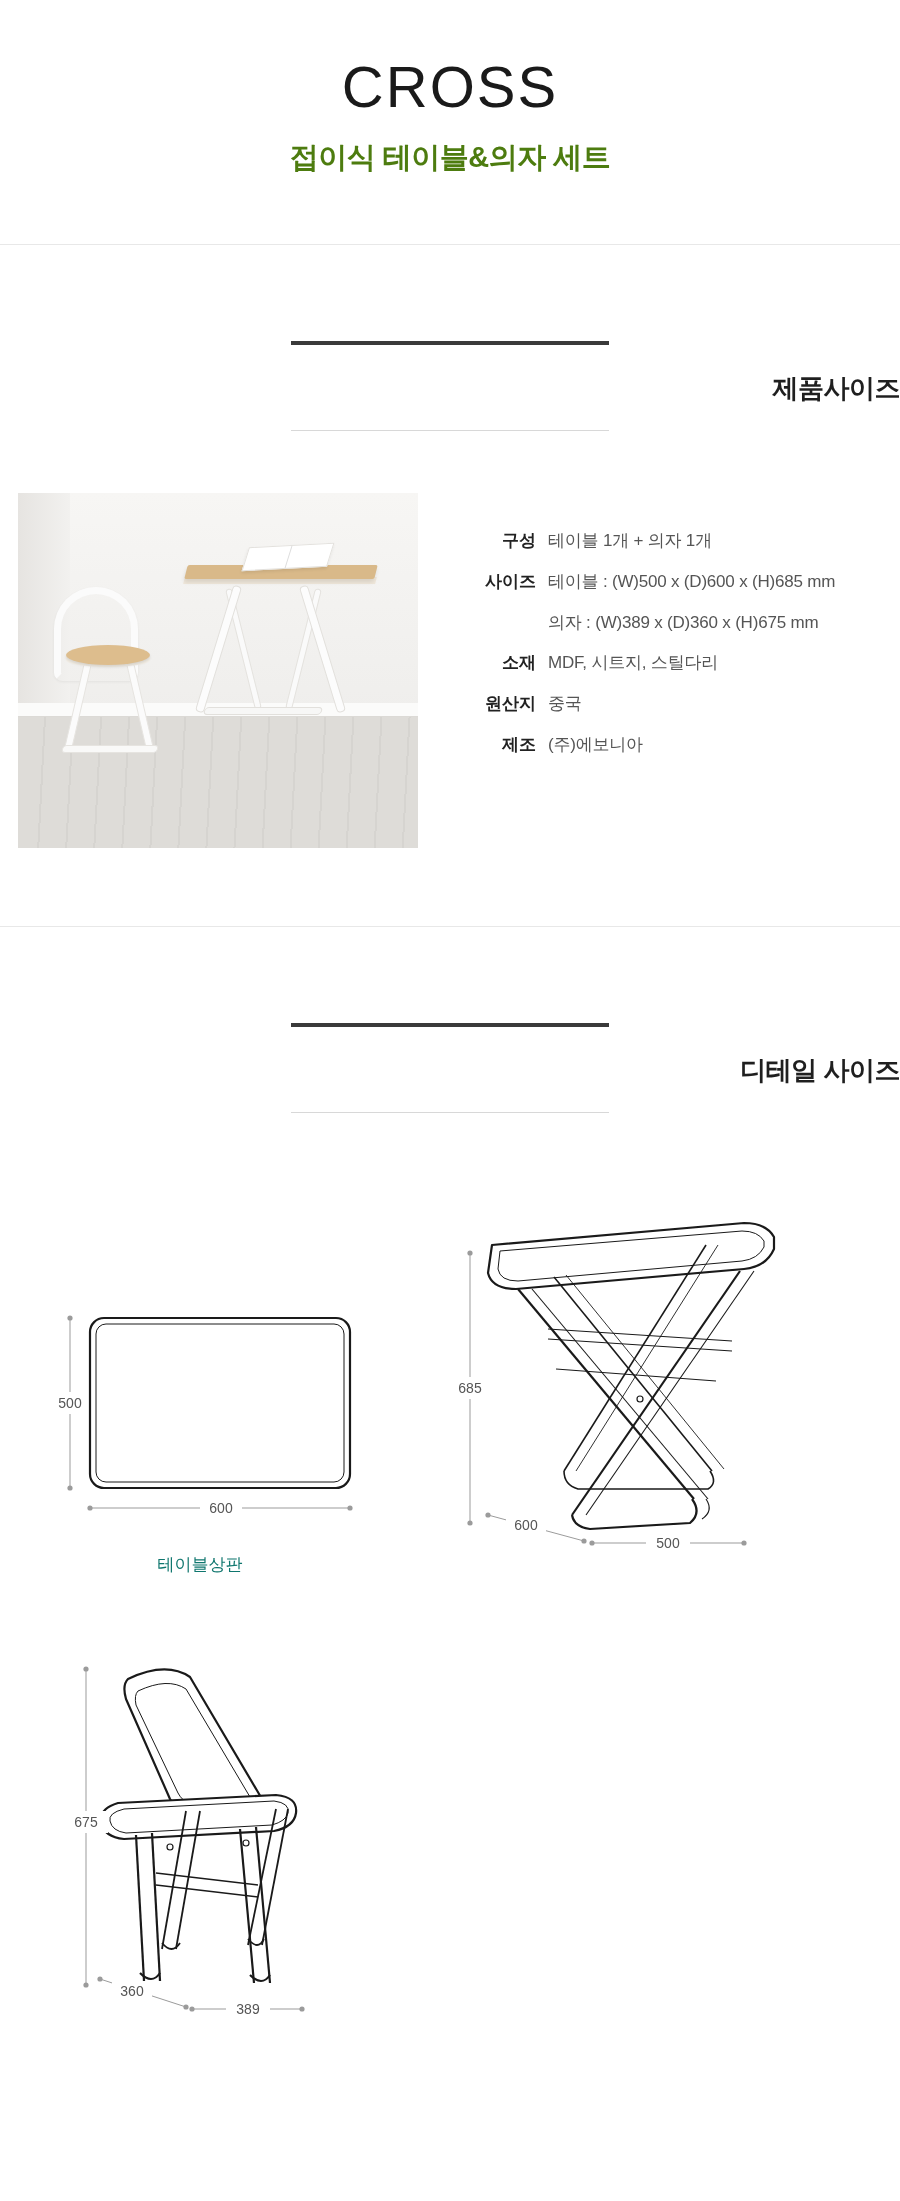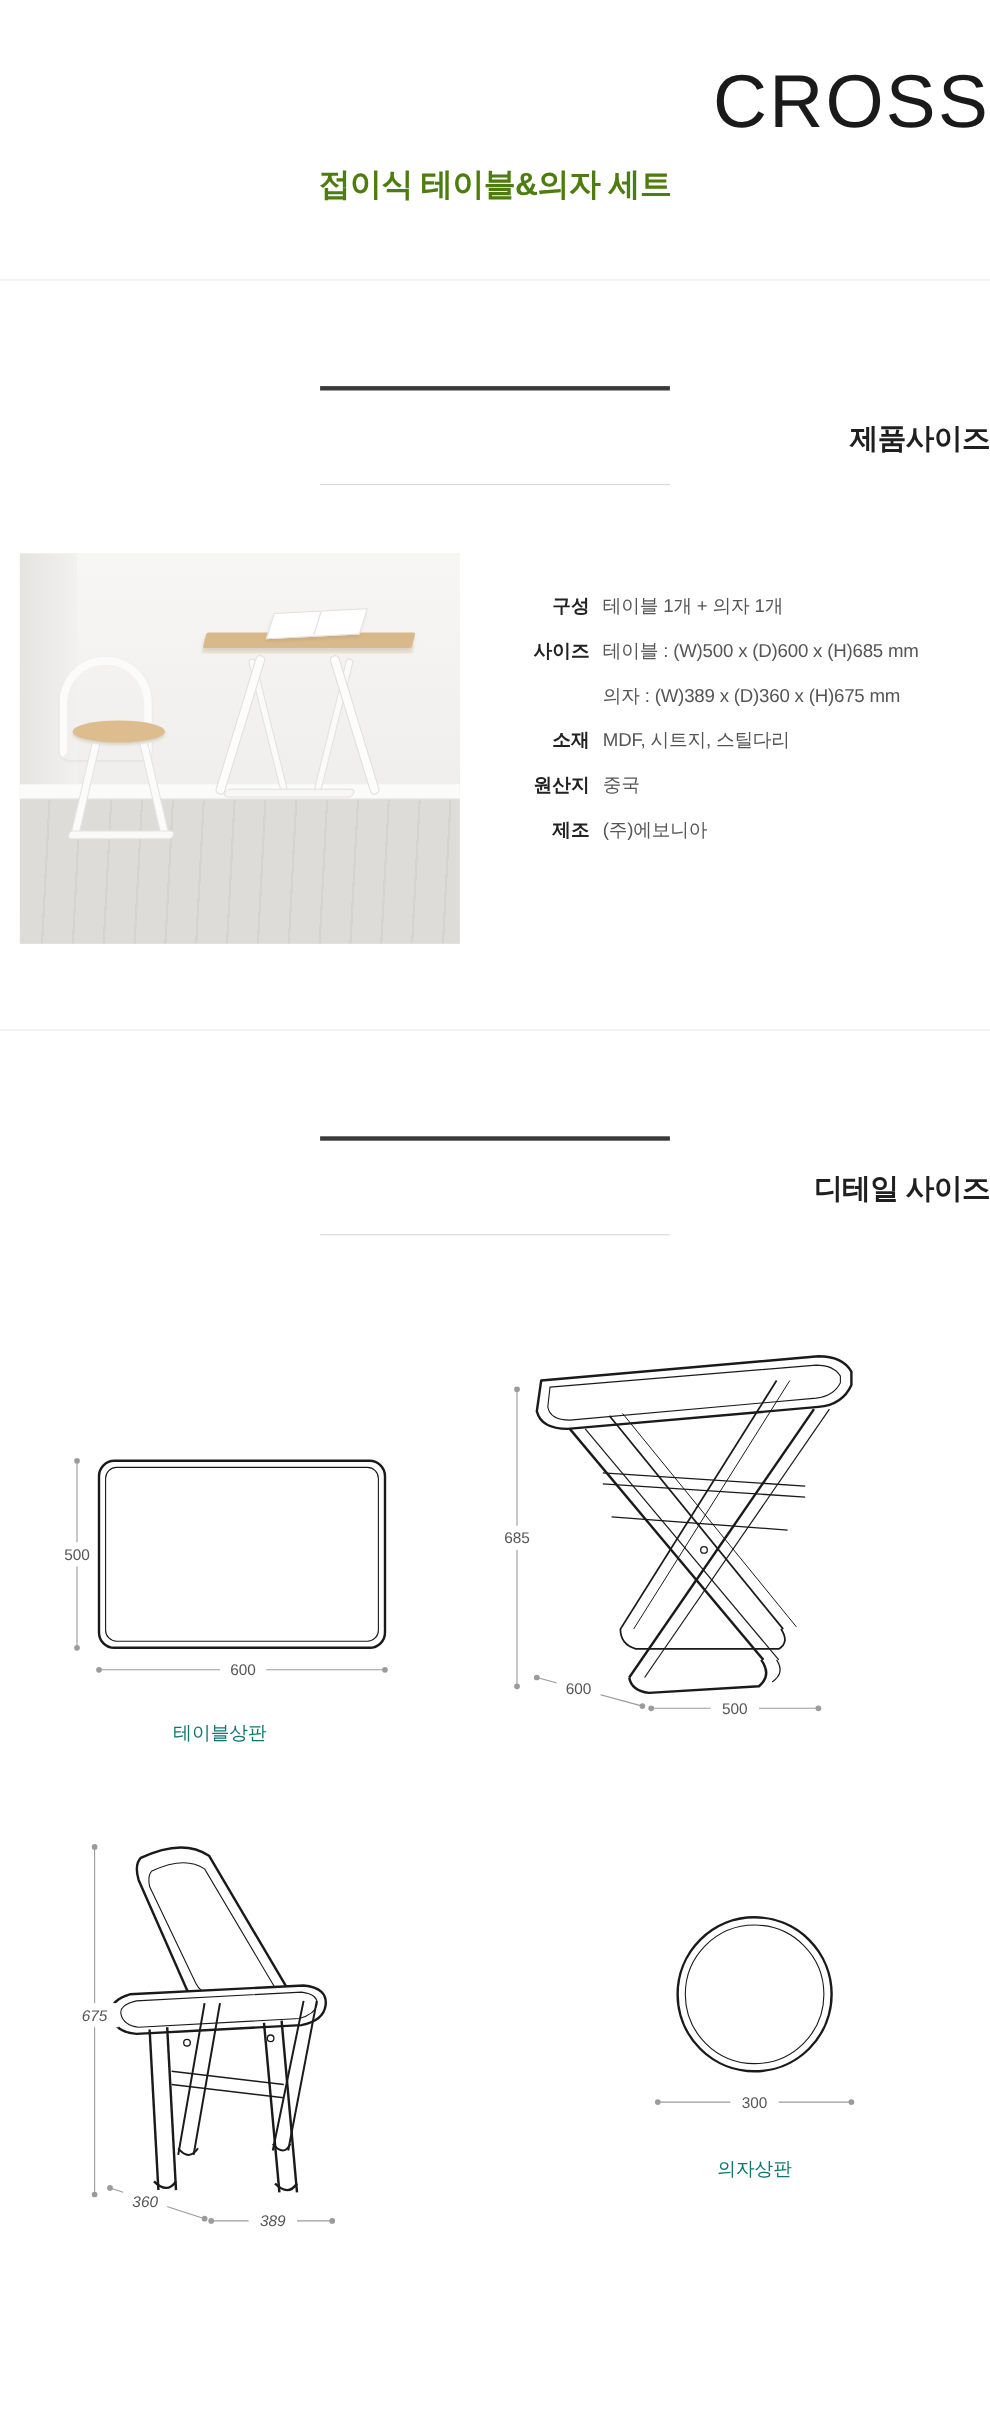--- a/index.html
+++ b/index.html
@@ -18,27 +18,26 @@
     background: #ffffff;
     overflow: hidden;
   }
 
   
   .hero {
     padding-top: 58px;
     text-align: center;
   }
   .hero-title {
-    font-size: 68px;
+    font-size: 58px;
     letter-spacing: 2px;
     font-weight: 400;
     color: #1a1a1a;
     line-height: 1;
     font-family: "Liberation Sans", sans-serif;
-    text-align: right;
   }
   .hero-sub {
     margin-top: 22px;
     font-size: 29px;
     font-weight: 700;
     color: #4d7c0f;
     letter-spacing: -0.5px;
   }
 
   
@@ -339,21 +338,21 @@
         <text class="dim-txt" x="82" y="337" text-anchor="middle">600</text>
 
         <line x1="148" y1="350" x2="300" y2="350" stroke="#9b9b9b" stroke-width="1"></line>
         <circle cx="148" cy="350" r="2.6" fill="#9b9b9b"></circle>
         <circle cx="300" cy="350" r="2.6" fill="#9b9b9b"></circle>
         <rect x="202" y="340" width="44" height="20" fill="#ffffff"></rect>
         <text class="dim-txt" x="224" y="355" text-anchor="middle">500</text>
       </svg>
     </div>
 
-    <div class="dwg" style="left:40px; top:460px; width:400px;font-style:italic;">
+    <div class="dwg" style="left:40px; top:460px; width:400px;">
       <svg width="400" height="400" viewBox="0 0 400 400">
 
         <path d="M88 46 Q126 28 150 44 L222 166 Q226 180 212 184 L150 182 Q136 178 130 166 L86 66 Q82 52 88 46 Z" fill="#ffffff" stroke="#1a1a1a" stroke-width="2.2" stroke-linejoin="round"></path>
         <path d="M98 58 Q128 44 146 56 L210 164 Q212 172 202 174 L152 172 Q142 168 138 160 L96 72 Q94 62 98 58 Z" fill="none" stroke="#1a1a1a" stroke-width="1"></path>
 
         <path d="M62 190 Q58 176 78 170 L236 162 Q258 164 256 180 Q254 194 234 198 L84 206 Q64 204 62 190 Z" fill="#ffffff" stroke="#1a1a1a" stroke-width="2.2" stroke-linejoin="round"></path>
         <path d="M70 188 Q68 180 84 176 L234 168 Q250 170 248 180 Q246 188 232 192 L86 200 Q72 198 70 188 Z" fill="none" stroke="#1a1a1a" stroke-width="1"></path>
 
         <path d="M96 202 L104 348" fill="none" stroke="#1a1a1a" stroke-width="2.2"></path>
         <path d="M112 200 L120 348" fill="none" stroke="#1a1a1a" stroke-width="2.2"></path>
@@ -387,29 +386,16 @@
         <text class="dim-txt" x="92" y="363" text-anchor="middle">360</text>
 
         <line x1="152" y1="376" x2="262" y2="376" stroke="#9b9b9b" stroke-width="1"></line>
         <circle cx="152" cy="376" r="2.6" fill="#9b9b9b"></circle>
         <circle cx="262" cy="376" r="2.6" fill="#9b9b9b"></circle>
         <rect x="186" y="366" width="44" height="20" fill="#ffffff"></rect>
         <text class="dim-txt" x="208" y="381" text-anchor="middle">389</text>
       </svg>
     </div>
 
-    <div class="dwg" style="left:540px; top:520px; width:320px;">
-      <svg width="320" height="250" viewBox="0 0 320 250">
-        <circle cx="146" cy="110" r="70" fill="#ffffff" stroke="#1a1a1a" stroke-width="2.2"></circle>
-        <circle cx="146" cy="110" r="63" fill="none" stroke="#1a1a1a" stroke-width="1"></circle>
-
-        <line x1="58" y1="208" x2="234" y2="208" stroke="#9b9b9b" stroke-width="1"></line>
-        <circle cx="58" cy="208" r="2.6" fill="#9b9b9b"></circle>
-        <circle cx="234" cy="208" r="2.6" fill="#9b9b9b"></circle>
-        <rect x="124" y="198" width="44" height="20" fill="#ffffff"></rect>
-        <text class="dim-txt" x="146" y="213" text-anchor="middle">300</text>
-      </svg>
-      <div class="cap" style="margin-top:2px; margin-left:-28px;">의자상판</div>
-    </div>
 
   </div>
 
 </div>
 
 </body></html>

